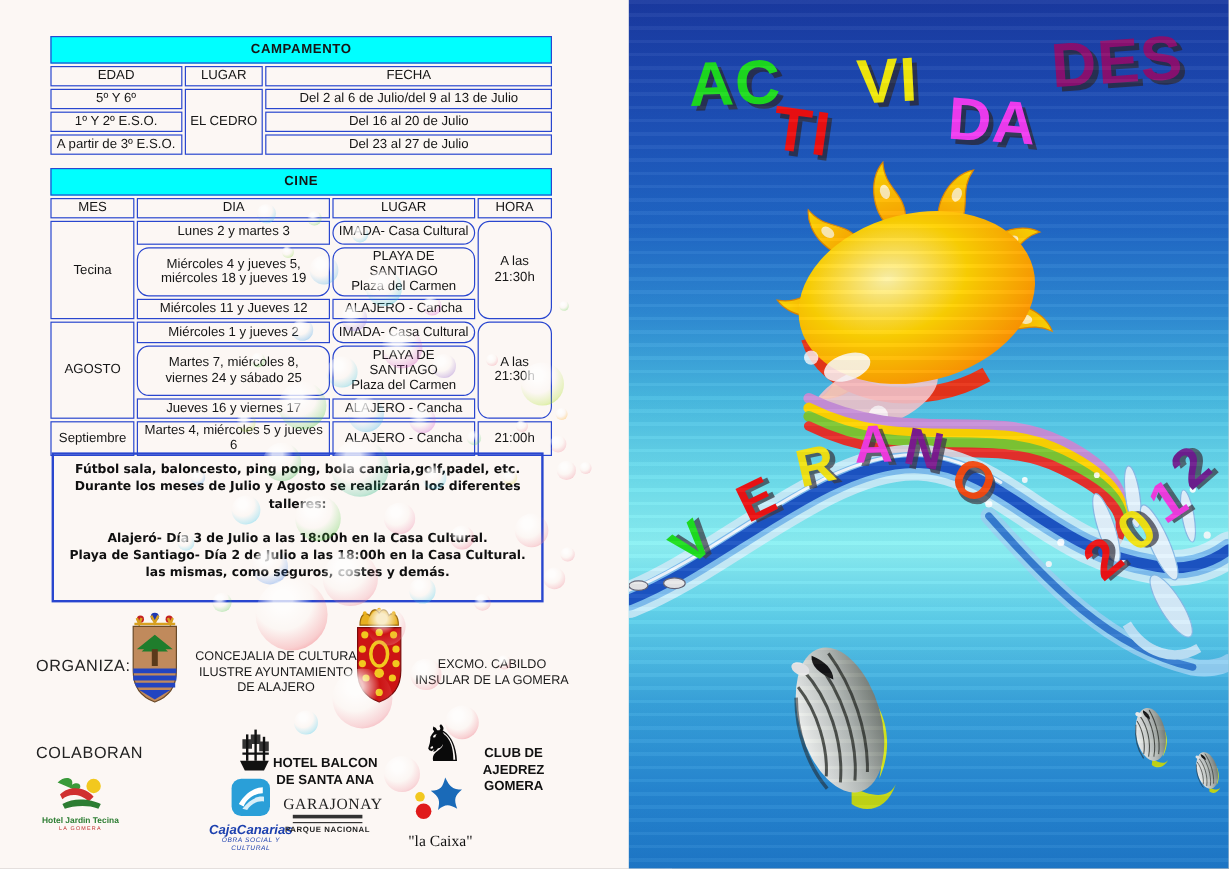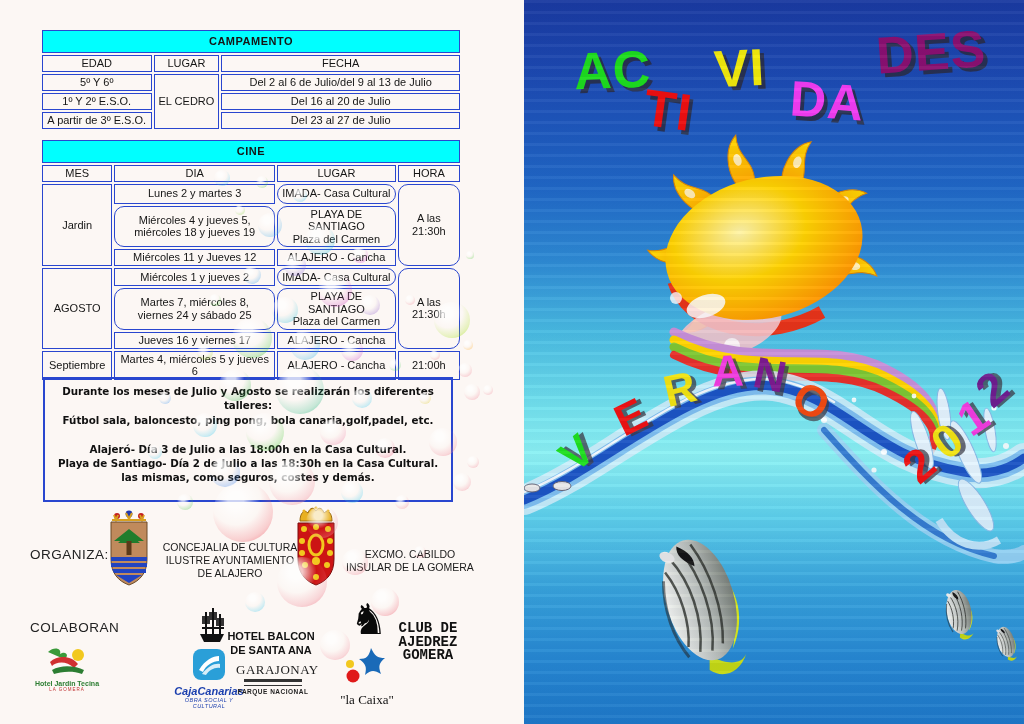--- a/index.html
+++ b/index.html
@@ -27,22 +27,22 @@
   #colaboran-label{left:30px;top:620px;}
   .org-text{position:absolute;text-align:center;font-size:10.5px;line-height:13px;color:#1a1a1a;white-space:pre-line;}
   #org-text-0{left:153px;top:541px;width:140px;margin-left:7px;}
   #org-text-1{left:340px;top:548px;width:140px;}
   .logo{position:absolute;text-align:center;}
   .logo-sub{font-size:4.5px;letter-spacing:1px;color:#c03030;}
   #balcon-ship{left:196px;top:606px;}
   #balcon-text{left:224px;top:630px;width:94px;font-weight:bold;font-size:11px;line-height:13.5px;
       white-space:pre-line;color:#111;}
   #ajedrez-knight{left:350px;top:598px;font-family:"DejaVu Sans",sans-serif;font-size:42px;line-height:44px;color:#0a0a0a;}
-  #ajedrez-text{left:378px;top:622px;width:100px;font-weight:bold;font-size:14px;line-height:13.5px;
-      white-space:pre-line;color:#111;font-family:Liberation Mono, monospace;}
+  #ajedrez-text{left:378px;top:622px;width:100px;font-weight:bold;font-size:11px;line-height:13.5px;
+      white-space:pre-line;color:#111;}
   #tecina-hotel{left:32px;top:646px;width:70px;}
   #tecina-hotel .t1{font-size:7px;font-weight:bold;color:#2c7d32;}
   #cajacanarias{left:132px;top:648px;width:82px;margin-left:36px;}
   #cajacanarias .t1{font-size:11px;font-weight:bold;font-style:italic;color:#1b3fae;}
   #cajacanarias .t2{font-size:5.5px;font-style:italic;color:#1b3fae;letter-spacing:.5px;}
   #garajonay{left:236px;top:662px;width:74px;}
   #garajonay .t1{font-family:"Liberation Serif",serif;font-size:13px;letter-spacing:.5px;color:#222;}
   #garajonay .rule{height:3px;border-top:3px solid #333;border-bottom:1px solid #333;margin:1px 8px 2px;}
   #garajonay .t2{font-size:6.5px;font-weight:bold;color:#222;letter-spacing:.5px;}
   #lacaixa{left:332px;top:646px;width:70px;}
@@ -127,21 +127,21 @@
           <tr>
             <td colspan="4" class="title-cell">CINE</td>
           </tr>
       <tr>
         <td class="hdr-cell">MES</td>
         <td class="hdr-cell">DIA</td>
         <td class="hdr-cell">LUGAR</td>
         <td class="hdr-cell">HORA</td>
       </tr>
       <tr>
-        <td rowspan="3">Jardin</td>
+        <td rowspan="3">Tecina</td>
         <td style="height:16px">Lunes 2 y martes 3</td>
         <td class="ml">IMADA- Casa Cultural</td>
         <td rowspan="3" class="ml">A las
 21:30h</td>
       </tr>
       <tr>
         <td class="ml" style="height:28px">Miércoles 4 y jueves 5,
 miércoles 18 y jueves 19</td>
         <td class="ml">PLAYA DE SANTIAGO
 Plaza del Carmen</td>
@@ -170,25 +170,25 @@
       <tr>
         <td style="height:20px">Septiembre</td>
         <td>Martes 4, miércoles 5 y jueves 6</td>
         <td>ALAJERO - Cancha</td>
         <td>21:00h</td>
       </tr>
     </tbody>
       </table>
 
     <div id="taller-box">
+      <div class="tline">Fútbol sala, baloncesto, ping pong, bola canaria,golf,padel, etc.</div>
       <div class="tline">Durante los meses de Julio y Agosto se realizarán los diferentes talleres:</div>
-      <div class="tline">Fútbol sala, baloncesto, ping pong, bola canaria,golf,padel, etc.</div>
       <div class="tline"></div>
       <div class="tline">Alajeró- Día 3 de Julio a las 18:00h en la Casa Cultural.</div>
-      <div class="tline">Playa de Santiago- Día 2 de Julio a las 18:30h en la Casa Cultural.</div>
+      <div class="tline">Playa de Santiago- Día 2 de Julio a las 18:00h en la Casa Cultural.</div>
       <div class="tline">las mismas, como seguros, costes y demás.</div>
     </div>
 
     <div id="organiza-label" class="side-label">ORGANIZA:</div>
 
     <svg width="50" height="80" style="position:absolute;left:104px;top:507px">
       <path d="M8 14 L42 14 L42 12 L8 12 Z" fill="#d8a020"></path>
       <circle cx="13" cy="9" r="3" fill="#c42020"></circle>
         <circle cx="25" cy="7" r="3.4" fill="#2038b0"></circle>
         <circle cx="37" cy="9" r="3" fill="#c42020"></circle>

